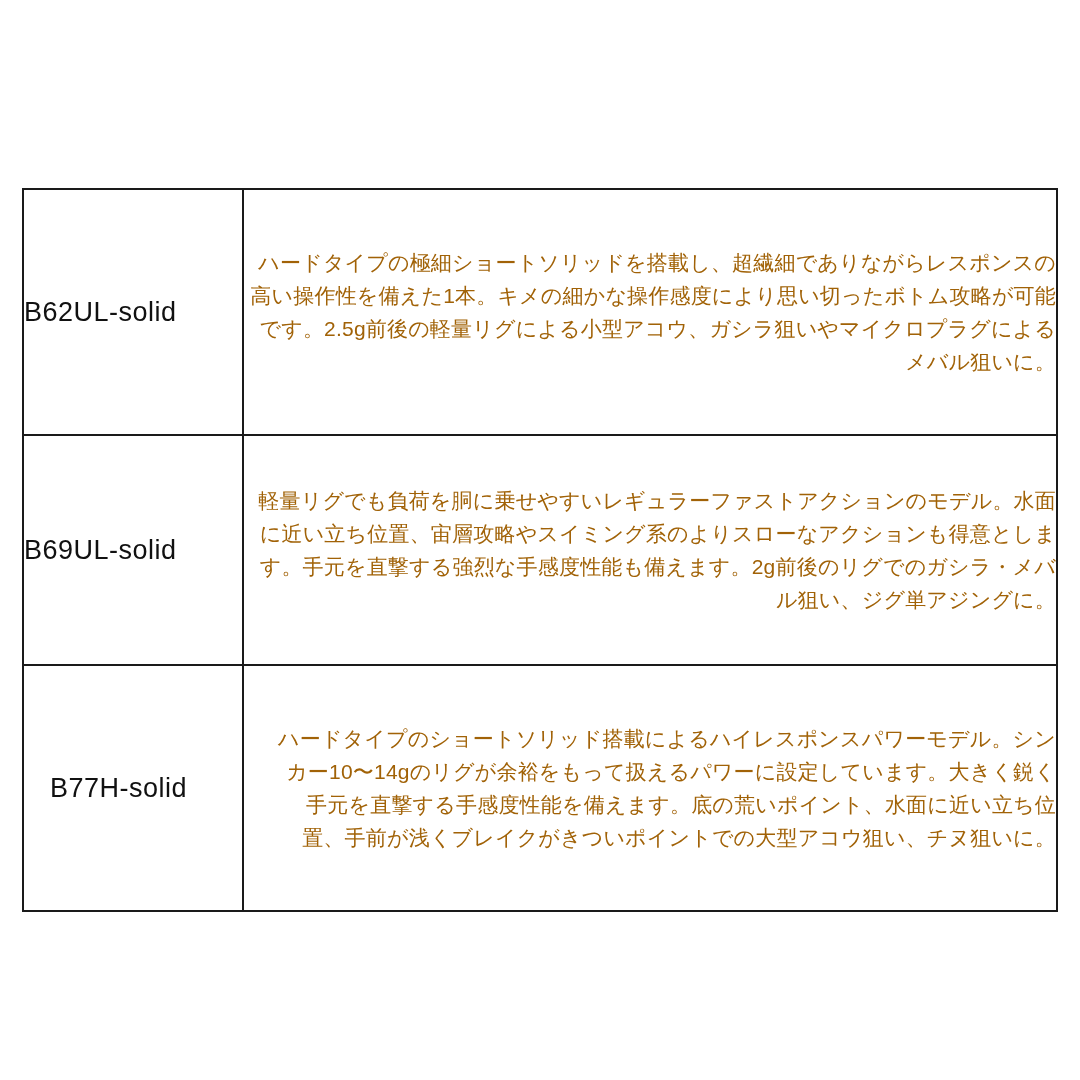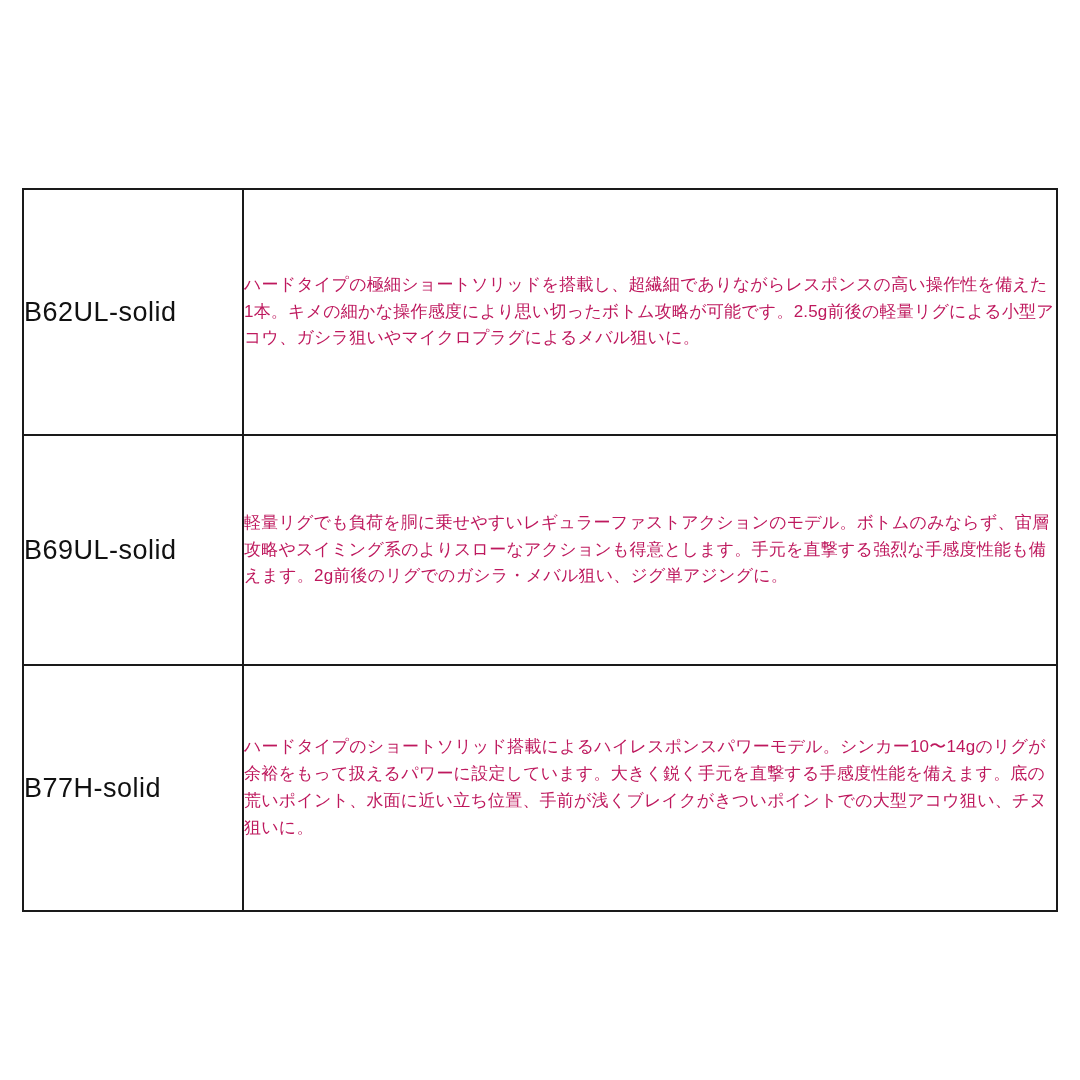--- a/index.html
+++ b/index.html
@@ -46,29 +46,29 @@
     line-height: 1.42;
     letter-spacing: 0.5px;
     color: #111111;
     word-break: break-all;
   }
   td.desc-cell {
     padding: 22px 22px 22px 22px;
     vertical-align: top;
   }
   .desc-text {
-    font-size: 17px;
+    font-size: 21px;
     line-height: 1.58;
-    color: #be185d;
-    text-align: left;
+    color: #a16207;
+    text-align: right;
     letter-spacing: 0.2px;
   }
   tr.row-1 td { height: 244px; }
   tr.row-2 td { height: 228px; }
-  tr.row-3 td { height: 244px; }
+  tr.row-3 td { height: 244px; padding-left: 26px; }
 </style>
 </head>
 <body>
 
 <div class="page">
   <div class="spec-table-wrap">
     <table class="spec-table">
       <tbody>
         <tr class="row-1">
           <td class="model-cell">
@@ -76,21 +76,21 @@
           </td>
           <td class="desc-cell">
             <div class="desc-text">ハードタイプの極細ショートソリッドを搭載し、超繊細でありながらレスポンスの高い操作性を備えた1本。キメの細かな操作感度により思い切ったボトム攻略が可能です。2.5g前後の軽量リグによる小型アコウ、ガシラ狙いやマイクロプラグによるメバル狙いに。</div>
           </td>
         </tr>
         <tr class="row-2">
           <td class="model-cell">
             <div class="model-text">B69UL-solid</div>
           </td>
           <td class="desc-cell">
-            <div class="desc-text">軽量リグでも負荷を胴に乗せやすいレギュラーファストアクションのモデル。ボトムのみならず、宙層攻略やスイミング系のよりスローなアクションも得意とします。手元を直撃する強烈な手感度性能も備えます。2g前後のリグでのガシラ・メバル狙い、ジグ単アジングに。</div>
+            <div class="desc-text">軽量リグでも負荷を胴に乗せやすいレギュラーファストアクションのモデル。水面に近い立ち位置、宙層攻略やスイミング系のよりスローなアクションも得意とします。手元を直撃する強烈な手感度性能も備えます。2g前後のリグでのガシラ・メバル狙い、ジグ単アジングに。</div>
           </td>
         </tr>
         <tr class="row-3">
           <td class="model-cell">
             <div class="model-text">B77H-solid</div>
           </td>
           <td class="desc-cell">
             <div class="desc-text">ハードタイプのショートソリッド搭載によるハイレスポンスパワーモデル。シンカー10〜14gのリグが余裕をもって扱えるパワーに設定しています。大きく鋭く手元を直撃する手感度性能を備えます。底の荒いポイント、水面に近い立ち位置、手前が浅くブレイクがきついポイントでの大型アコウ狙い、チヌ狙いに。</div>
           </td>
         </tr>

